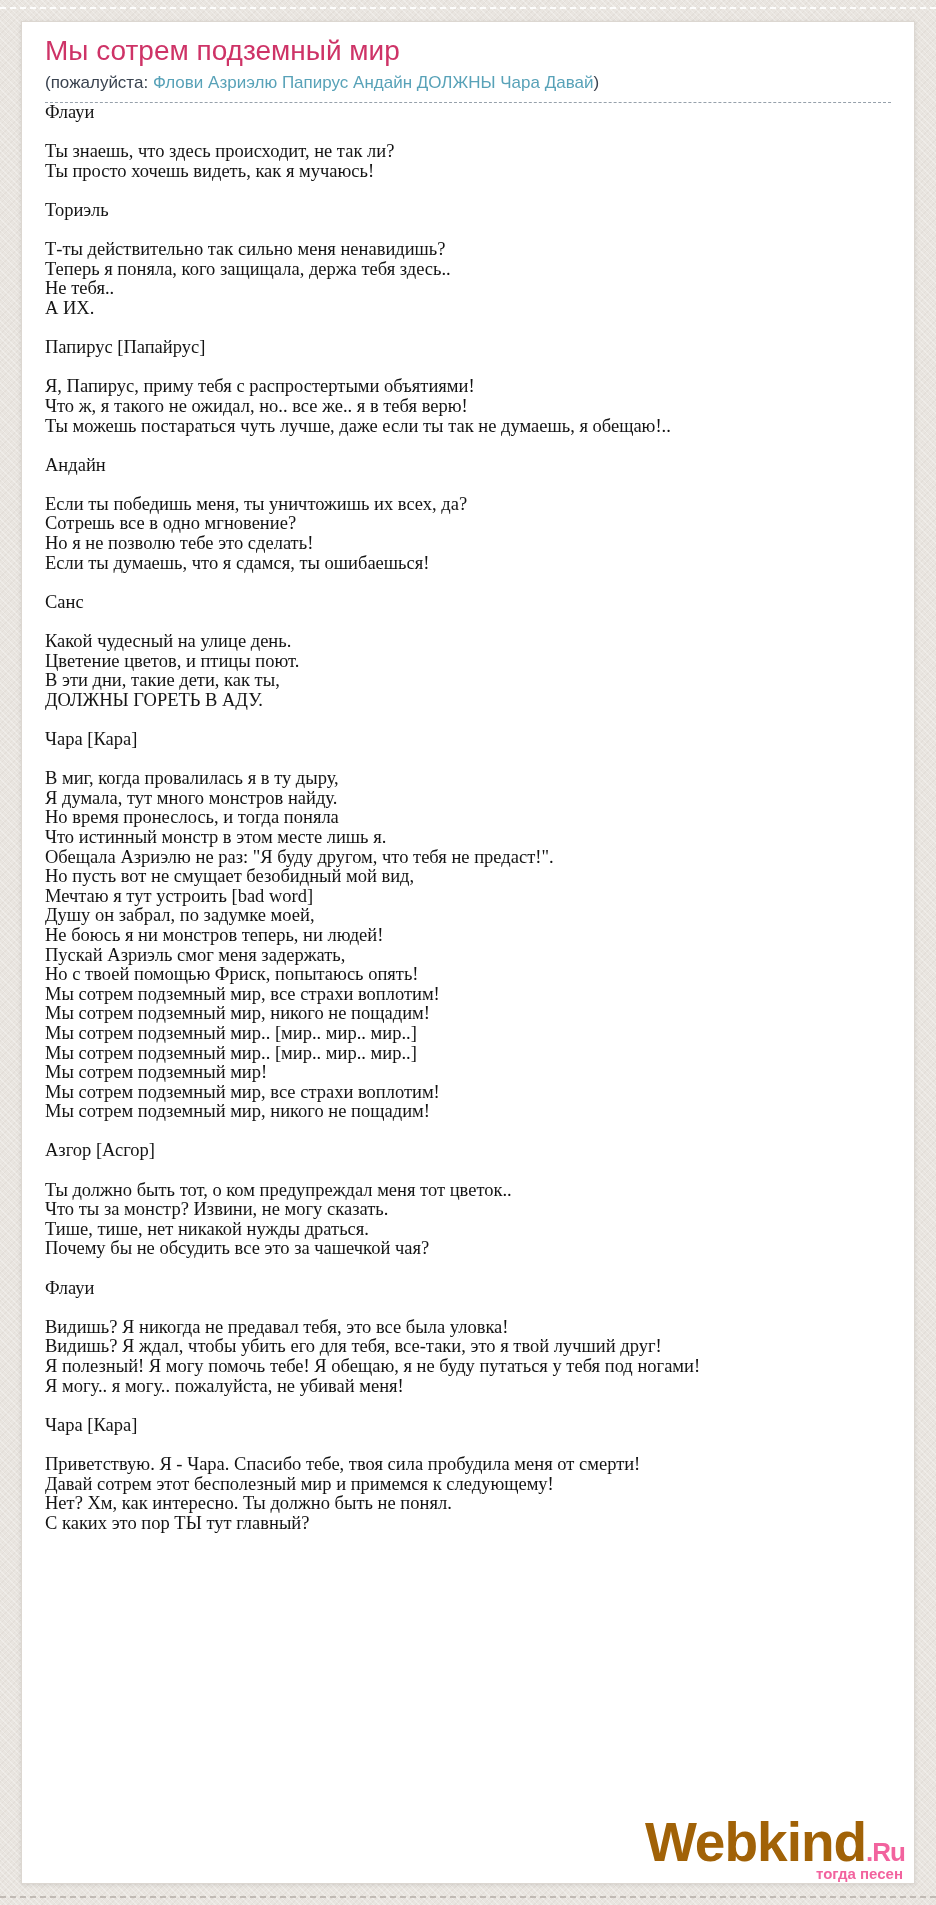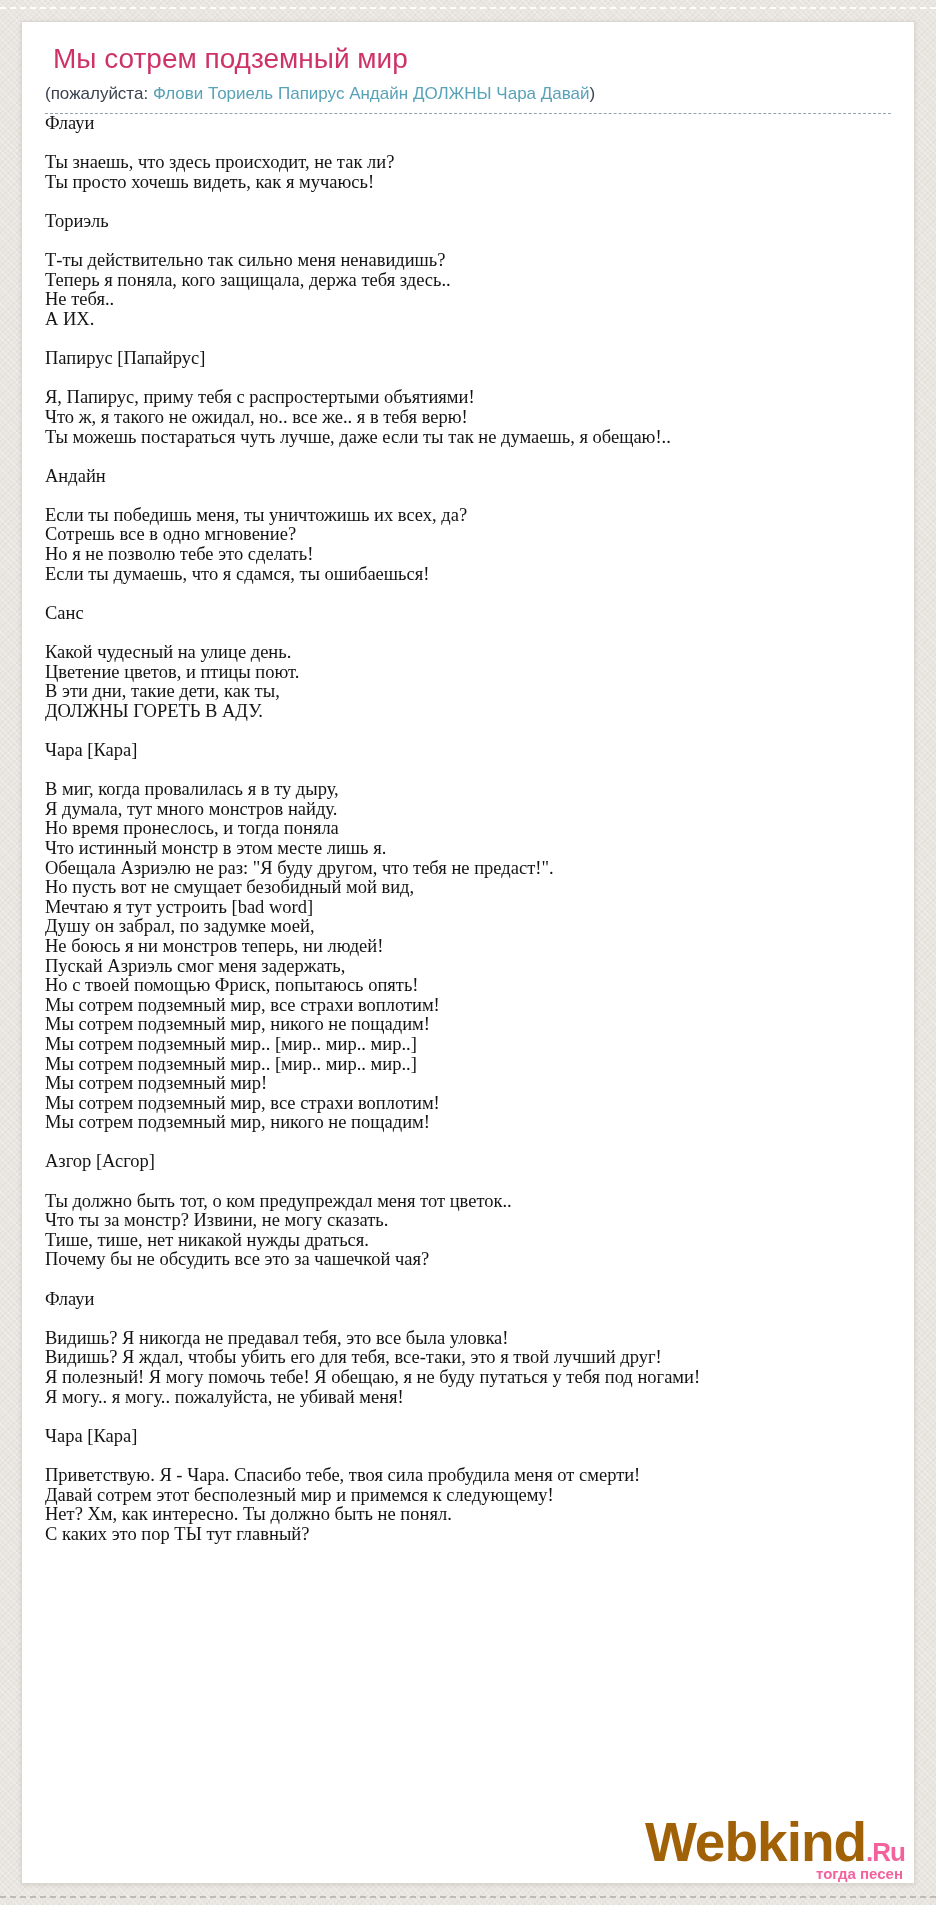--- a/index.html
+++ b/index.html
@@ -35,21 +35,21 @@
     top: 21px;
     width: 894px;
     height: 1863px;
     background: #ffffff;
     border: 1px solid #dcd7d1;
     box-shadow: 0 1px 4px rgba(0,0,0,0.10);
     box-sizing: border-box;
     padding: 13px 23px 0 23px;
   }
   .song-title {
-    margin: 8px;
+    margin: 0;
     font-size: 28px;
     font-weight: 400;
     line-height: 32px;
     color: #ce3367;
   }
   .performer-line {
     margin-top: 5px;
     font-size: 17px;
     line-height: 22px;
     color: #3a4350;
@@ -103,21 +103,21 @@
 <div class="stitch-top"></div>
 <div class="stitch-bottom"></div>
 
 <div class="card">
 
   <h1 class="song-title">Мы сотрем подземный мир</h1>
 
   <div class="performer-line">
     <span>(пожалуйста:</span>
     <a>Флови</a>
-    <a>Ториель</a>
+    <a>Азриэлю</a>
     <a>Папирус</a>
     <a>Андайн</a>
     <a>ДОЛЖНЫ</a>
     <a>Чара</a>
     <a>Давай</a><span>)</span>
   </div>
 
   <div class="lyrics">Флауи
 
 Ты знаешь, что здесь происходит, не так ли?

